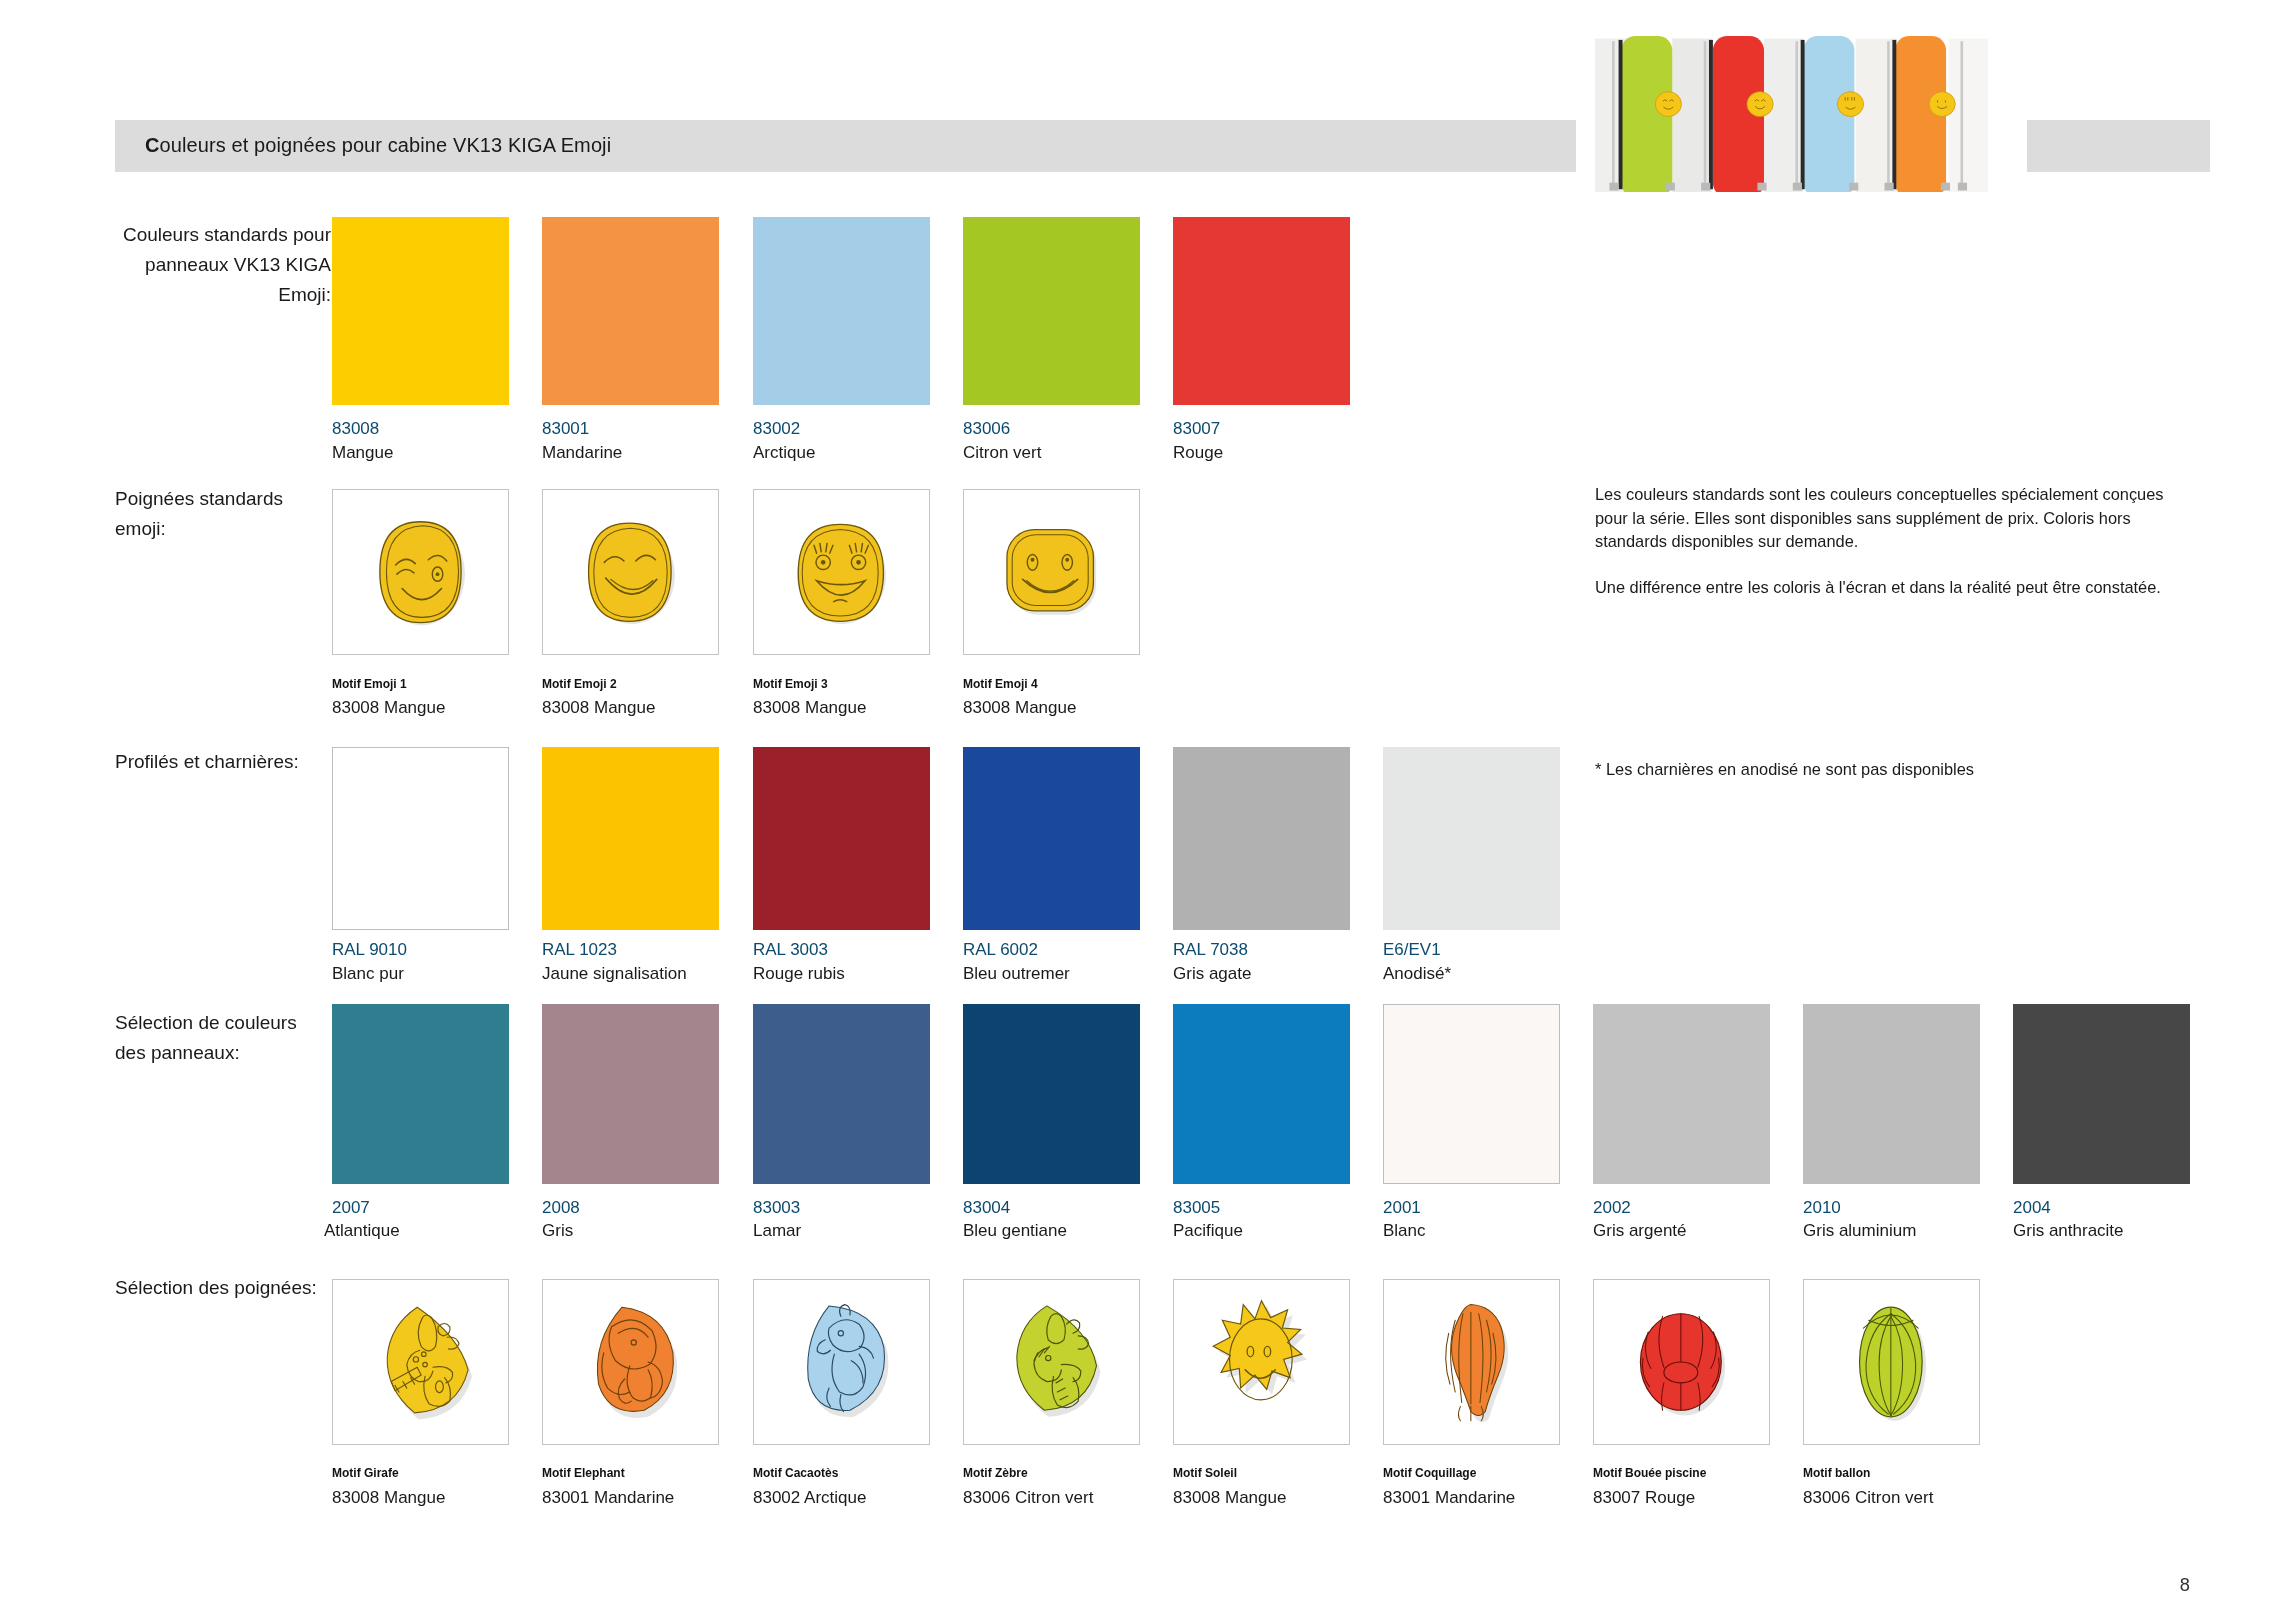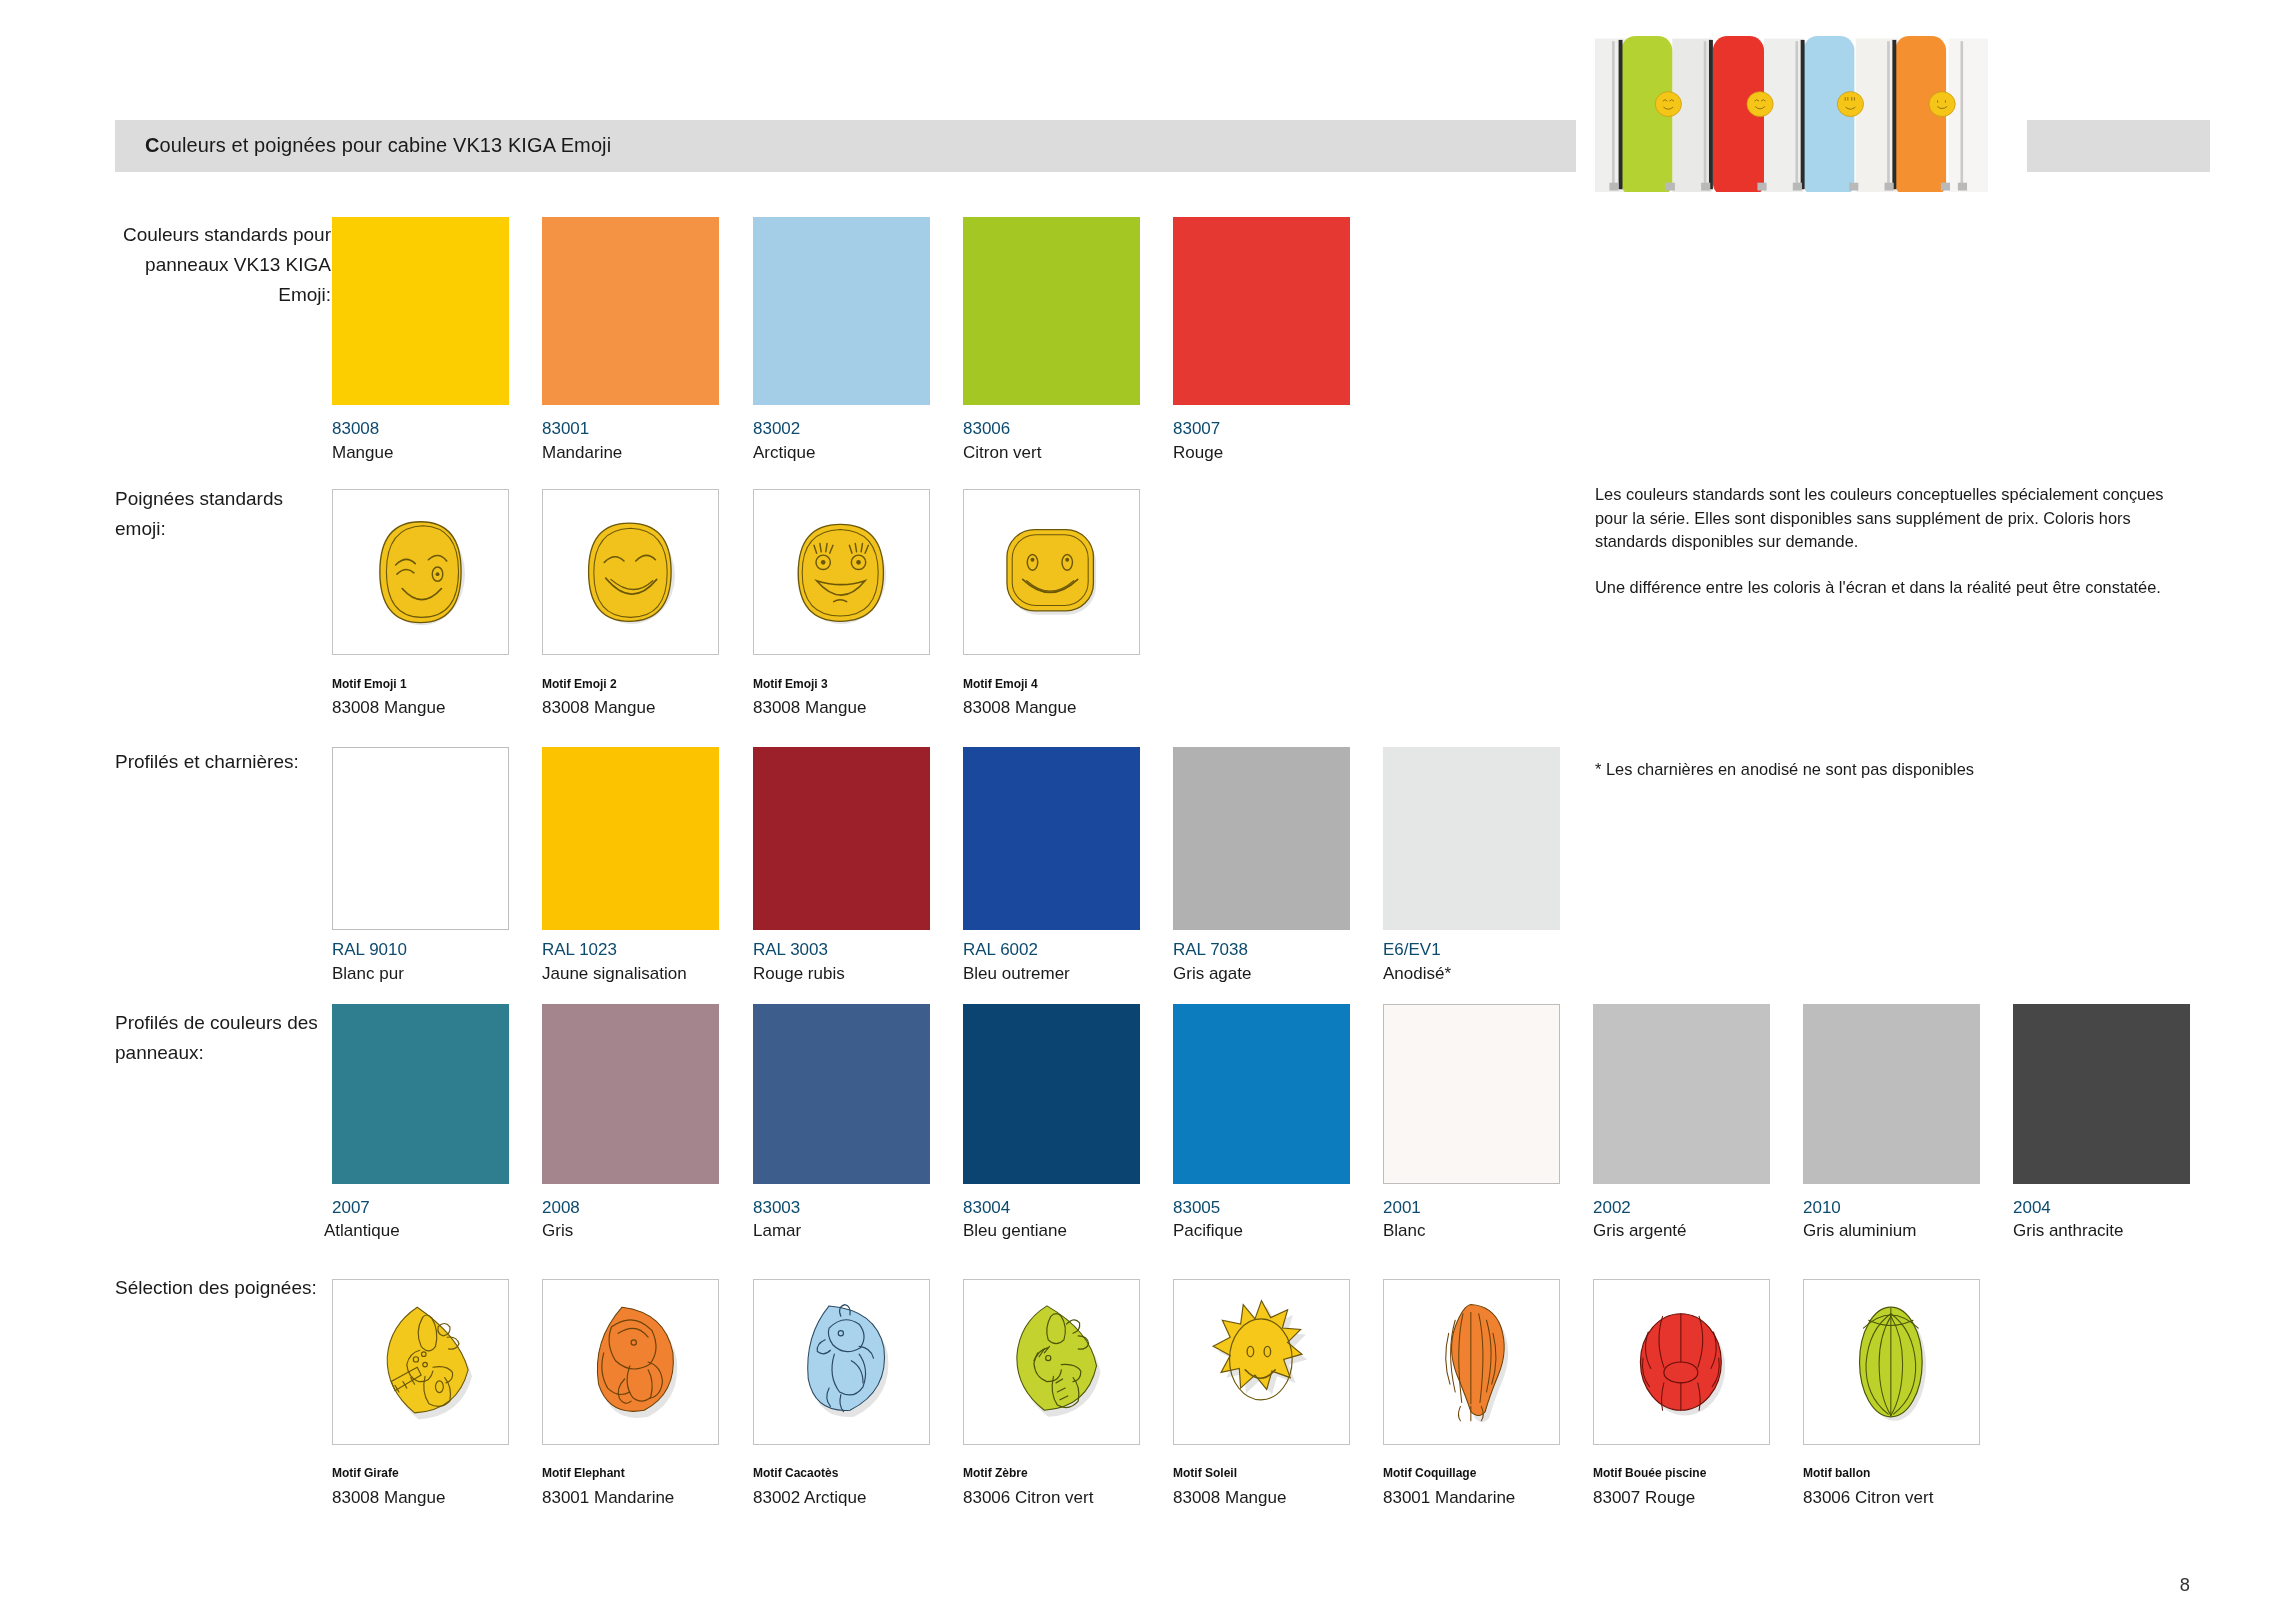--- a/index.html
+++ b/index.html
@@ -258,21 +258,21 @@
   <div class="swatch" style="left:1173px;top:747px;width:177px;height:183px;background:#b1b1b1;"></div>
   <div class="cap-code" style="left:1173px;top:938px;">RAL 7038</div>
   <div class="cap-name" style="left:1173px;top:962px;">Gris agate</div>
 
   <div class="swatch" style="left:1383px;top:747px;width:177px;height:183px;background:#e5e6e6;"></div>
   <div class="cap-code" style="left:1383px;top:938px;">E6/EV1</div>
   <div class="cap-name" style="left:1383px;top:962px;">Anodisé*</div>
 
   <div class="footnote" style="left:1595px;top:758px;">* Les charnières en anodisé ne sont pas disponibles</div>
 
-  <div class="row-label" style="left:115px;top:1008px;">Profilés de couleurs des panneaux:</div>
+  <div class="row-label" style="left:115px;top:1008px;">Sélection de couleurs des panneaux:</div>
 
   <div class="swatch" style="left:332px;top:1004px;width:177px;height:180px;background:#2e7e90;"></div>
   <div class="cap-code" style="left:332px;top:1196px;">2007</div>
   <div class="cap-name" style="left:324px;top:1219px;">Atlantique</div>
 
   <div class="swatch" style="left:542px;top:1004px;width:177px;height:180px;background:#a4858e;"></div>
   <div class="cap-code" style="left:542px;top:1196px;">2008</div>
   <div class="cap-name" style="left:542px;top:1219px;">Gris</div>
 
   <div class="swatch" style="left:753px;top:1004px;width:177px;height:180px;background:#3d5e8c;"></div>

